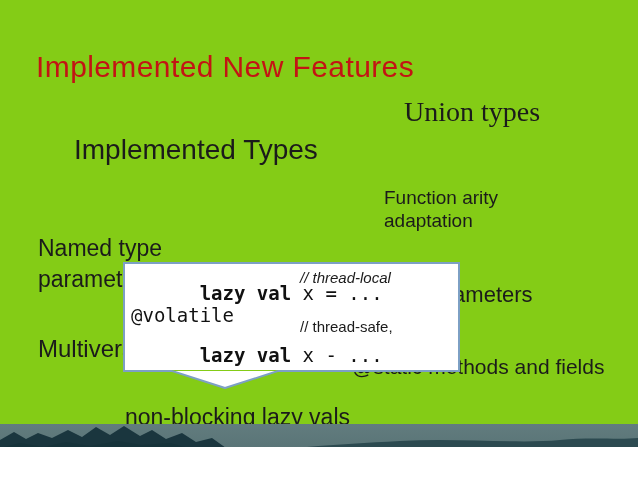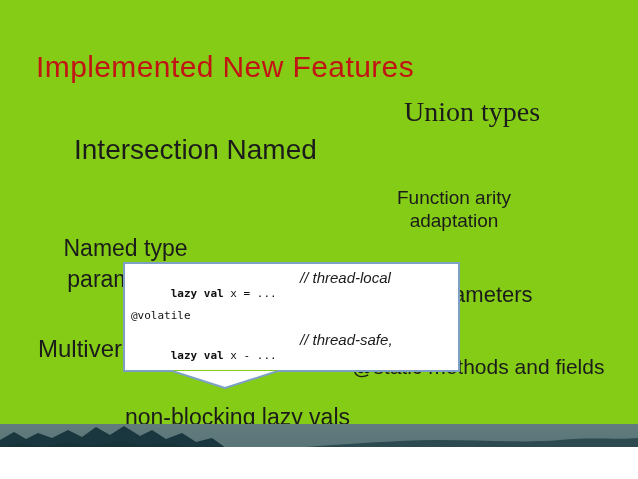--- a/index.html
+++ b/index.html
@@ -6,56 +6,56 @@
   .slide{
     position:relative;width:638px;height:447px;background:#84cc16;overflow:hidden;
     font-family:"Liberation Sans",sans-serif;color:#1b1b1b;padding-left:20px;
   }
   .abs{position:absolute;}
   .title{
     left:36px;top:30px;font-size:30px;line-height:34px;letter-spacing:.4px;
     color:#c31414;font-weight:normal;white-space:nowrap;z-index:1;
   }
   .feat{white-space:nowrap;z-index:1;}
-  .feat.wrap{white-space:normal;text-align:center;}
+  .feat.wrap{white-space:normal;}
   .f-union{left:404px;top:96px;font-size:28px;font-family:Liberation Serif, serif;}
   .f-intersection{left:74px;top:134px;font-size:28px;}
   .f-arity{left:384px;top:186px;font-size:19px;line-height:23px;width:140px;}
   .f-named{left:38px;top:233px;font-size:23px;line-height:31px;width:175px;}
   .f-trait{left:372px;top:282px;font-size:22px;}
   .f-multiversal{left:38px;top:335px;font-size:24px;}
   .f-static{left:352px;top:355px;font-size:21px;}
   .f-lazy{left:125px;top:404px;font-size:23px;}
   
   .callout{
     left:123px;top:262px;width:333px;height:106px;background:#ffffff;
     border:2px solid #7da0c4;border-bottom:none;z-index:2;
   }
   .callout-edge{height:2px;background:#7da0c4;top:370px;z-index:2;}
   .edge-left{left:123px;width:49px;}
   .edge-right{left:278px;width:182px;}
   .tail{left:172px;top:370px;z-index:3;}
-  .code-line{position:absolute;font-family:"DejaVu Sans Mono",monospace;font-size:11px;
+  .code-line{position:absolute;font-family:"DejaVu Sans Mono",monospace;font-size:19px;
     line-height:17px;color:#111;white-space:pre;}
   .code-kw{font-weight:bold;white-space:pre;}
   .code-rest{font-weight:normal;white-space:pre;}
   .cmt{position:absolute;font-family:"Liberation Sans",sans-serif;font-size:15px;
     line-height:17px;color:#1b1b1b;white-space:nowrap;}
   .mountains{left:0;top:424px;z-index:4;}
 </style>
 </head>
 <body>
 
 <div class="slide">
 
   <h1 class="abs title">Implemented New Features</h1>
 
   <div class="abs feat f-union">Union types</div>
 
-  <div class="abs feat f-intersection">Intersection Named</div>
+  <div class="abs feat f-intersection">Implemented Types</div>
 
   <div class="abs feat wrap f-arity">Function arity adaptation</div>
 
   <div class="abs feat wrap f-named">Named type parameters</div>
 
   <div class="abs feat f-trait">Trait parameters</div>
 
   <div class="abs feat f-multiversal">Multiversal equality</div>
 
   <div class="abs feat f-static">@static methods and fields</div>
@@ -66,21 +66,21 @@
     <div class="code-line" style="left:6px;top:4px;">
       <span class="code-kw">lazy val</span><span class="code-rest"> x = ...</span>
     </div>
     <div class="cmt" style="left:175px;top:5px;font-style:italic;">// thread-local</div>
 
     <div class="code-line" style="left:6px;top:43px;">@volatile</div>
 
     <div class="code-line" style="left:6px;top:66px;">
       <span class="code-kw">lazy val</span><span class="code-rest"> x - ...</span>
     </div>
-    <div class="cmt" style="left:175px;top:67px;font-style:italic;">// thread-safe,</div>
+    <div class="cmt" style="left:175px;top:54px;">// thread-safe,</div>
   </div>
   <div class="abs callout-edge edge-left"></div>
   <div class="abs callout-edge edge-right"></div>
   <svg class="abs tail" width="106" height="21" viewBox="0 0 106 21">
     <path d="M0,1 L53,18 L106,1" fill="#ffffff" stroke="#7da0c4" stroke-width="2" stroke-linejoin="round"></path>
   </svg>
 
   <svg class="abs mountains" width="638" height="55" viewBox="0 0 638 55">
     <defs>
       <linearGradient id="sky" x1="0" y1="0" x2="0" y2="1">

